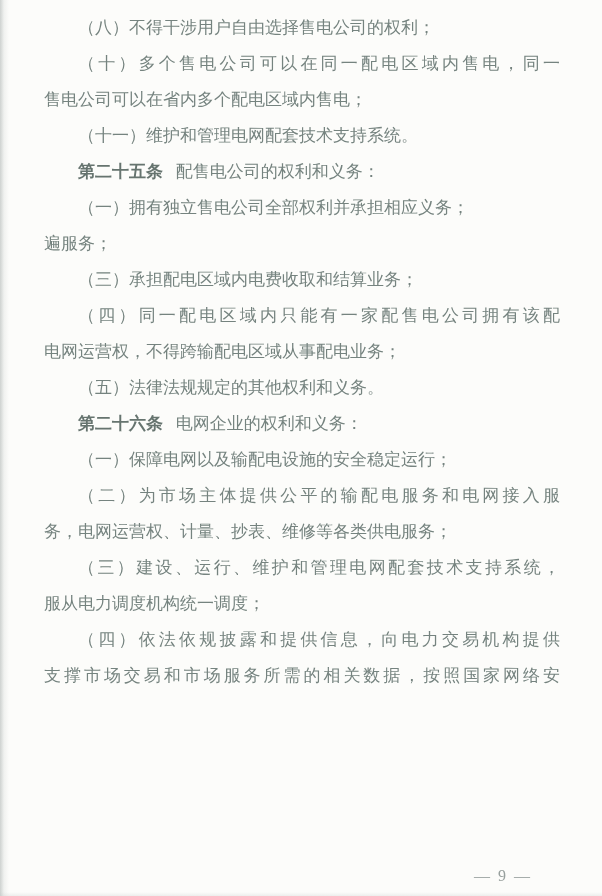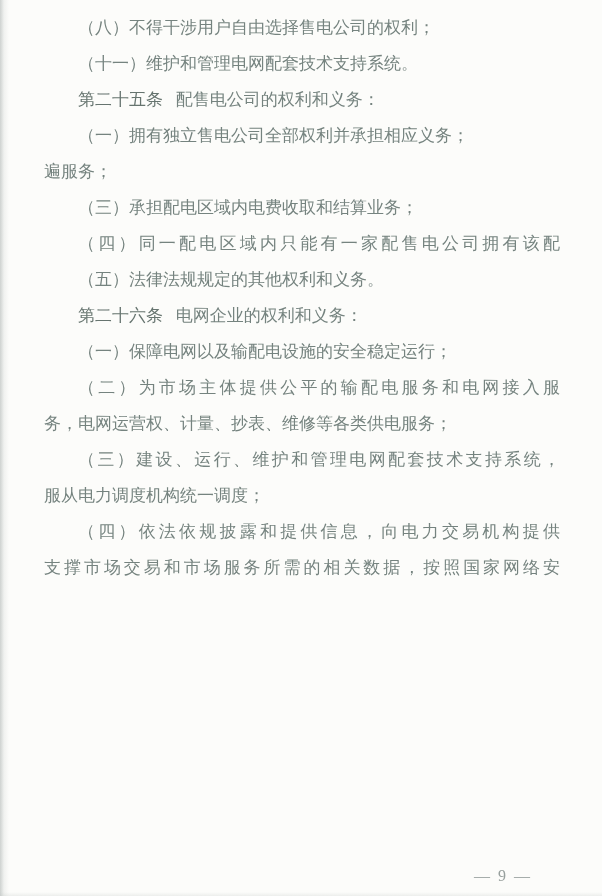--- a/index.html
+++ b/index.html
@@ -51,21 +51,21 @@
   }
   .line.first {
     text-indent: 2em;
   }
   
   .line.fill {
     text-align: justify;
     text-align-last: justify;
   }
   .article-label {
-    font-weight: 400;
+    font-weight: 700;
     color: #66746f;
     margin-right: 0.75em;
   }
   .page-number {
     position: absolute;
     right: 70px;
     bottom: 11px;
     font-size: 16px;
     letter-spacing: 2px;
     color: #98a09e;
@@ -77,36 +77,41 @@
 
 <div class="page">
   <div class="edge-left"></div>
   <div class="edge-bottom"></div>
 
   <main class="content">
       <p class="para">
         <span class="line first">（八）不得干涉用户自由选择售电公司的权利；</span>
       </p>
       <p class="para">
+        <span class="line first fill">（十）多个售电公司可以在同一配电区域内售电，同一</span>
+        <span class="line">售电公司可以在省内多个配电区域内售电；</span>
+      </p>
+      <p class="para">
         <span class="line first">（十一）维护和管理电网配套技术支持系统。</span>
       </p>
       <p class="para">
         <span class="line first"><b class="article-label">第二十五条</b>配售电公司的权利和义务：</span>
       </p>
       <p class="para">
         <span class="line first">（一）拥有独立售电公司全部权利并承担相应义务；</span>
       </p>
       <p class="para">
         <span class="line">遍服务；</span>
       </p>
       <p class="para">
         <span class="line first">（三）承担配电区域内电费收取和结算业务；</span>
       </p>
       <p class="para">
         <span class="line first fill">（四）同一配电区域内只能有一家配售电公司拥有该配</span>
+        <span class="line">电网运营权，不得跨输配电区域从事配电业务；</span>
       </p>
       <p class="para">
         <span class="line first">（五）法律法规规定的其他权利和义务。</span>
       </p>
       <p class="para">
         <span class="line first"><b class="article-label">第二十六条</b>电网企业的权利和义务：</span>
       </p>
       <p class="para">
         <span class="line first">（一）保障电网以及输配电设施的安全稳定运行；</span>
       </p>

